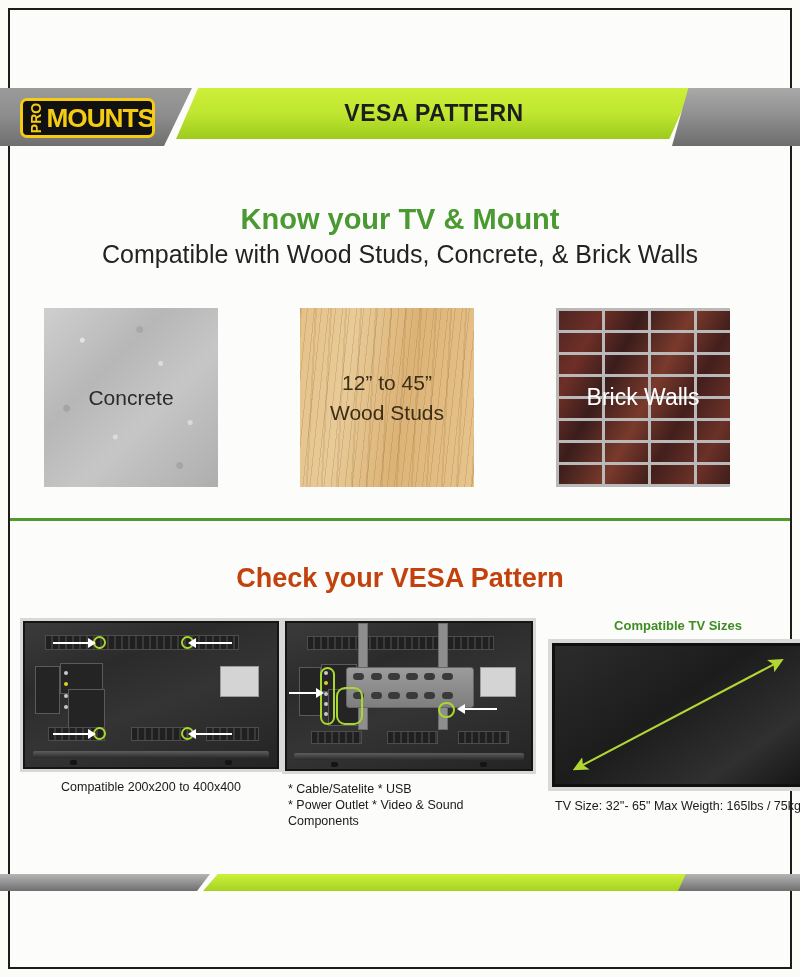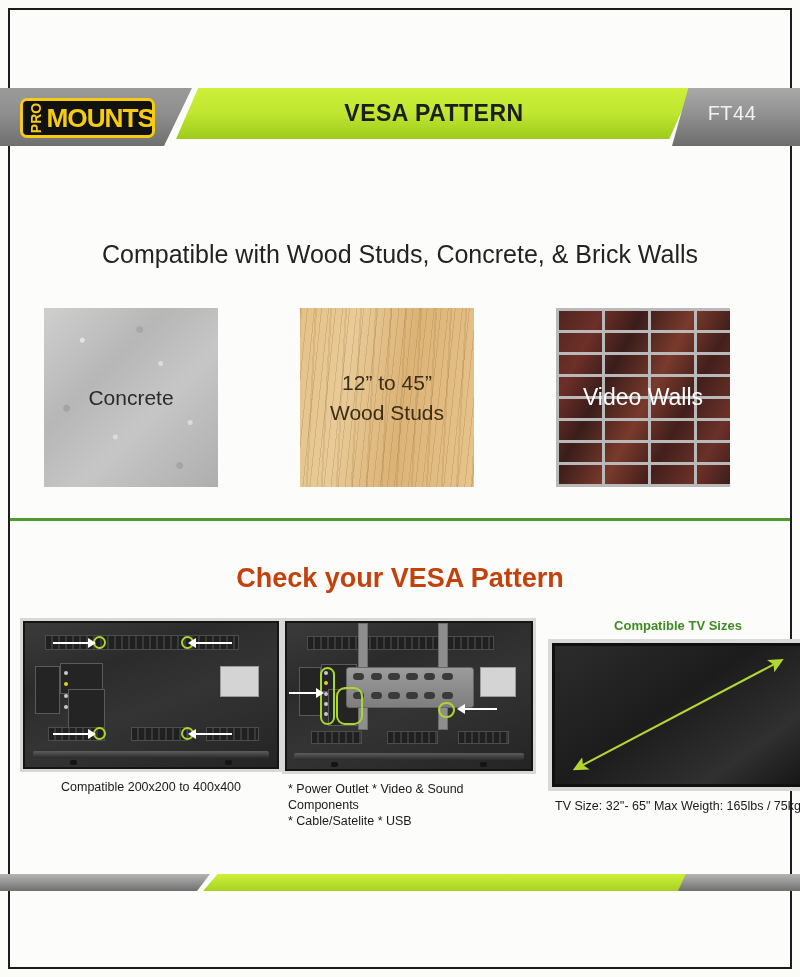--- a/index.html
+++ b/index.html
@@ -152,50 +152,50 @@
 <body>
 
 <div class="page">
   <div class="page-frame"></div>
 
   <div class="header">
     <div class="hdr-left"></div>
     <div class="hdr-green"></div>
     <div class="hdr-right"></div>
     <div class="hdr-title">VESA PATTERN</div>
-    <div class="hdr-model">FT44</div>
   </div>
 
   <div class="logo">
     <div class="logo-pro">
       <span>PRO</span>
     </div>
     <div class="logo-mounts">
       <span>MOUNTS</span>
     </div>
   </div>
 
+  <div class="s1-title">Know your TV &amp; Mount</div>
   <div class="s1-sub">Compatible with Wood Studs, Concrete, &amp; Brick Walls</div>
 
   <div class="tiles">
 
     <div class="tile tile-concrete">
       <div class="tile-lbl">Concrete</div>
     </div>
 
     <div class="tile tile-wood">
       <div class="tile-lbl">
         <div>12” to 45”</div>
         <div>Wood Studs</div>
       </div>
     </div>
 
     <div class="tile tile-brick">
       <div class="brick-grid"></div>
-      <div class="tile-lbl">Video Walls</div>
+      <div class="tile-lbl">Brick Walls</div>
     </div>
 
   </div>
 
   <div class="divider"></div>
 
   <div class="s2-title">Check your VESA Pattern</div>
 
   <div class="panel p1">
 
@@ -275,22 +275,22 @@
         <div class="garrow right" style="left:1%;top:47%;width:11%;"></div>
         <div class="garrow left" style="left:73%;top:58%;width:13%;"></div>
 
         <div class="base-bar"></div>
         <div class="foot" style="left:18%;"></div>
         <div class="foot" style="right:18%;"></div>
       </div>
     </div>
 
     <div class="panel-cap">
+      <div>* Cable/Satelite * USB</div>
       <div>* Power Outlet * Video &amp; Sound Components</div>
-      <div>* Cable/Satelite * USB</div>
     </div>
   </div>
 
   <div class="panel p3">
     <div class="panel-h">Compatible TV Sizes</div>
 
     <div class="tvfront">
       <div class="tvfront-screen">
         <svg class="diag" viewBox="0 0 200 120" preserveAspectRatio="none">
           <defs>

